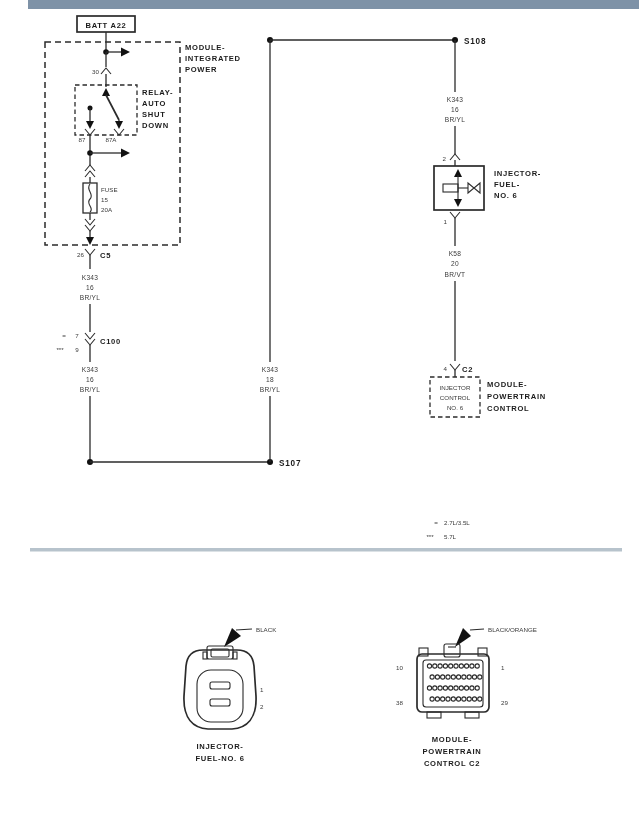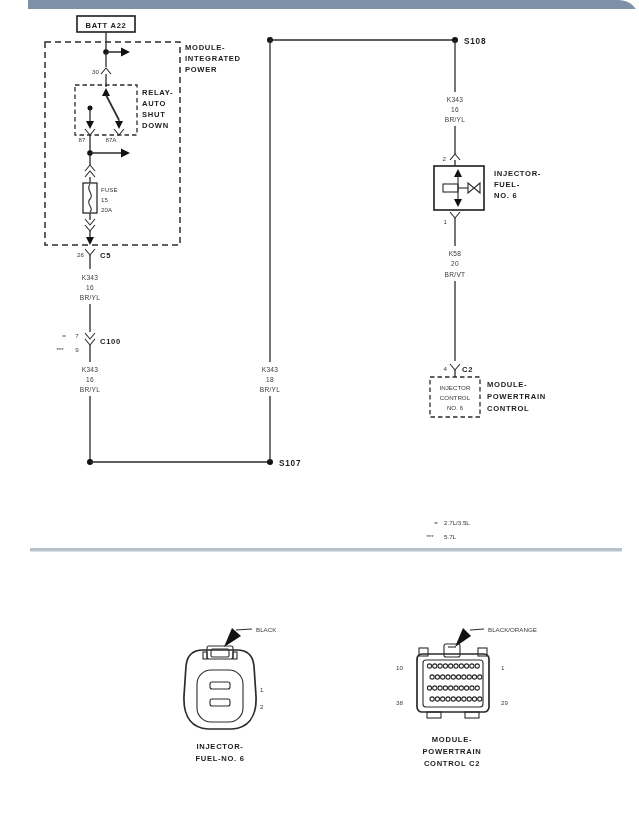--- a/index.html
+++ b/index.html
@@ -1,17 +1,17 @@
 <!DOCTYPE html>
 <html><head>
 <meta charset="utf-8">
 <style>
   html,body { margin:0; padding:0; background:#ffffff; }
   #page { position:relative; width:639px; height:820px; background:#ffffff; overflow:hidden;
-          font-family:"Liberation Sans",sans-serif;border-radius:20px; }
+          font-family:"Liberation Sans",sans-serif; }
   svg text { font-family:"Liberation Sans",sans-serif; fill:#262626; }
   .b  { font-weight:bold; font-size:7.6px; letter-spacing:0.7px; fill:#1b1b1b; }
   .bb { font-weight:bold; font-size:8.2px; letter-spacing:0.8px; fill:#1b1b1b; }
   .w  { font-size:6.6px; letter-spacing:0.3px; fill:#3a3a3a; }
   .s  { font-size:6.2px; fill:#3a3a3a; }
   .ln   { stroke:#2b2b2b; stroke-width:1.3; fill:none; }
   .ln2  { stroke:#2b2b2b; stroke-width:1.7; fill:none; }
   .thin { stroke:#2b2b2b; stroke-width:1.1; fill:none; }
   .dashbox { stroke:#2b2b2b; stroke-width:1.5; fill:none; stroke-dasharray:6 4; }
   .dashbox2 { stroke:#2b2b2b; stroke-width:1.3; fill:none; stroke-dasharray:4.5 3; }

